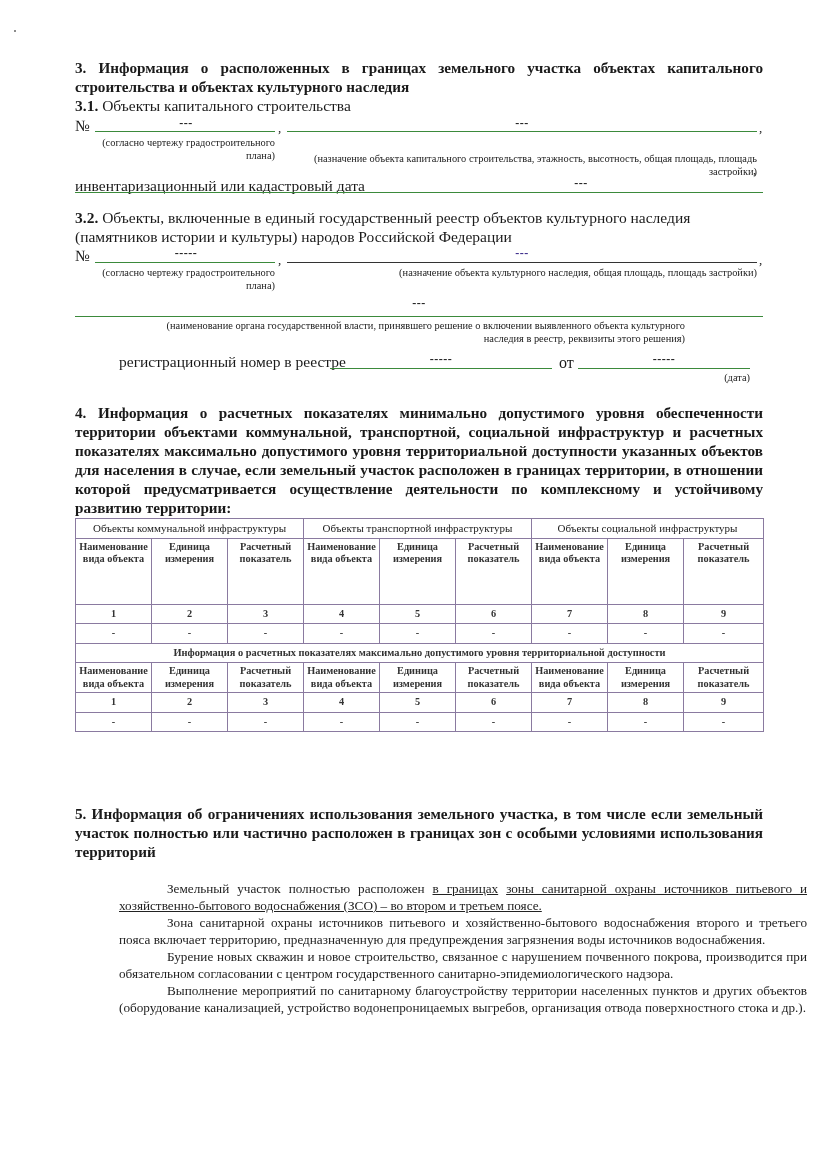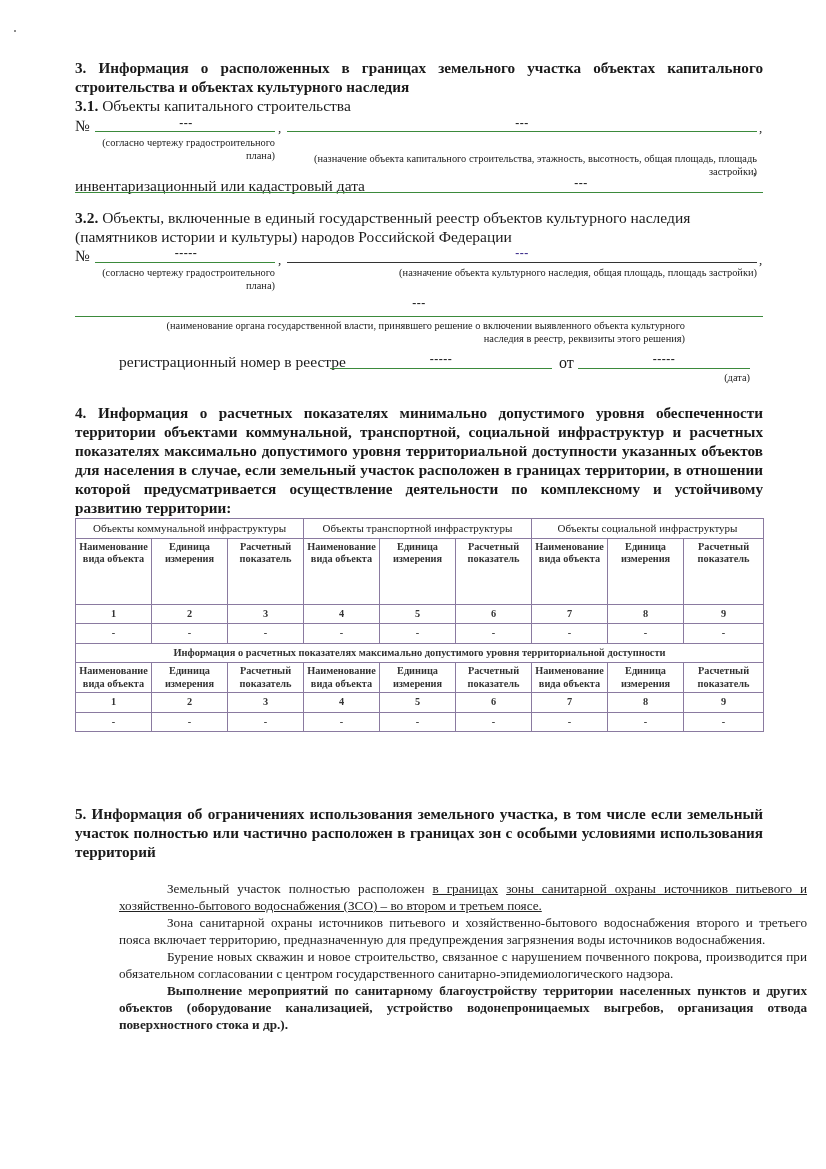--- a/index.html
+++ b/index.html
@@ -179,16 +179,16 @@
     </tr>
   </tbody>
     </table>
 
   <div class="abs h-bold" style="left:0;top:804px;width:688px;">5. Информация об ограничениях использования земельного участка, в том числе если земельный участок полностью или частично расположен в границах зон с особыми условиями использования территорий</div>
 
   <div class="abs" style="left:0;top:880px;width:688px;margin-left:44px;">
     <p class="para" style="margin:0;"><span>Земельный участок полностью расположен </span><span class="u">в границах</span><span> </span><span class="u">зоны санитарной охраны источников питьевого и хозяйственно-бытового водоснабжения (ЗСО) – во втором и третьем поясе.</span></p>
     <p class="para" style="margin:0;">Зона санитарной охраны источников питьевого и хозяйственно-бытового водоснабжения второго и третьего пояса включает территорию, предназначенную для предупреждения загрязнения воды источников водоснабжения.</p>
     <p class="para" style="margin:0;">Бурение новых скважин и новое строительство, связанное с нарушением почвенного покрова, производится при обязательном согласовании с центром государственного санитарно-эпидемиологического надзора.</p>
-    <p class="para" style="margin:0;font-weight:bold;">Выполнение мероприятий по санитарному благоустройству территории населенных пунктов и других объектов (оборудование канализацией, устройство водонепроницаемых выгребов, организация отвода поверхностного стока и др.).</p>
+    <p class="para" style="margin:0;">Выполнение мероприятий по санитарному благоустройству территории населенных пунктов и других объектов (оборудование канализацией, устройство водонепроницаемых выгребов, организация отвода поверхностного стока и др.).</p>
   </div>
 
 </div>
 
 </body></html>

